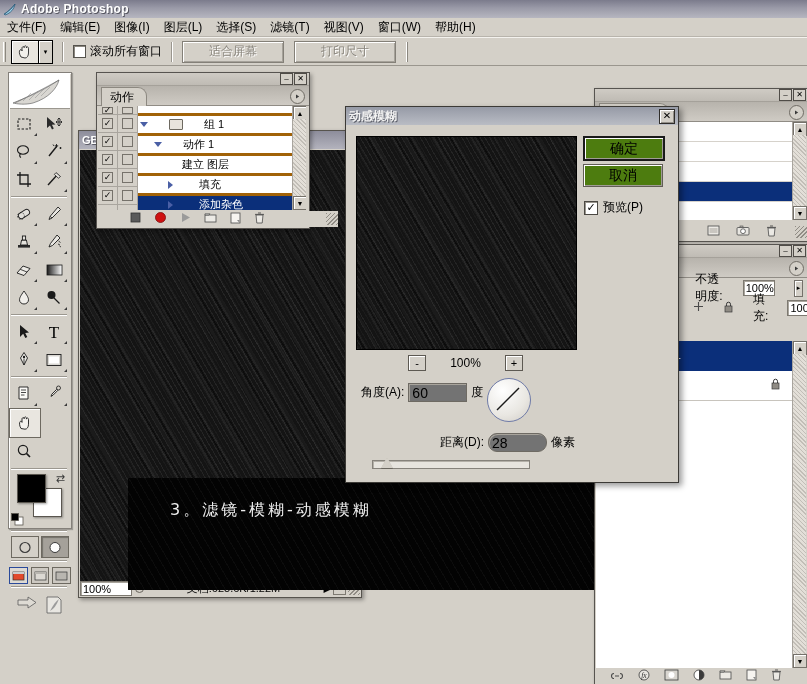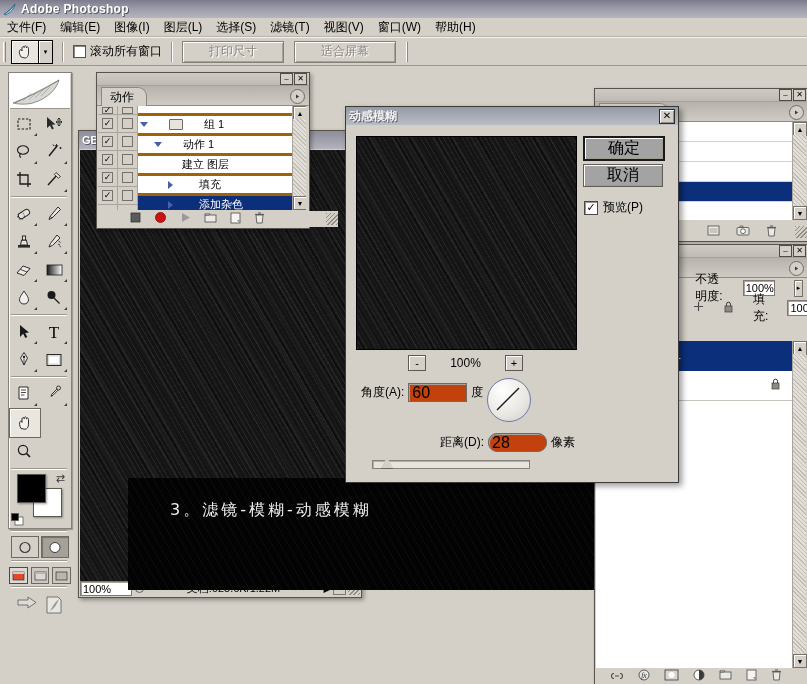--- a/index.html
+++ b/index.html
@@ -268,32 +268,32 @@
     border:1px solid #000;background:#161616;overflow:hidden;
   }
   .dlg-zoomrow{position:absolute;left:10px;top:248px;width:219px;
     display:flex;align-items:center;justify-content:center;gap:24px;}
   .zbtn{width:16px;height:14px;border:1px solid #5d5952;background:#d4d0c8;
     box-shadow:inset 1px 1px 0 #fff;display:flex;align-items:center;justify-content:center;
     font-size:11px;line-height:10px;}
   .zpct{font-size:12px;}
   .dlg-btn{
     position:absolute;width:78px;height:21px;
-    display:flex;align-items:center;justify-content:center;font-size:16px;
-    background:#a3a3a3;border:1px solid #615d56;
+    display:flex;align-items:center;justify-content:center;font-size:14px;
+    background:#4d7c0f;border:1px solid #615d56;
     box-shadow:inset 1px 1px 0 #fff,inset -1px -1px 0 #a09c94;
   }
   .dlg-btn.primary{border:2px solid #1a1a1a;}
   .dlg-prevrow{position:absolute;left:240px;top:196px;display:flex;align-items:center;gap:5px;}
   .dlg-chk{width:12px;height:12px;border:1px solid #4b4843;background:#fff;
     box-shadow:inset 1px 1px 0 #9a968e;display:flex;align-items:center;justify-content:center;
     font-size:11px;line-height:9px;}
   .fld-row{position:absolute;display:flex;align-items:center;gap:4px;font-size:12px;}
-  .textbox{height:17px;background:#c2410c;border:1px solid #6e6a63;
-    box-shadow:inset 1px 1px 0 #a8a49c;font-size:16px;padding-left:3px;display:flex;align-items:center;}
+  .textbox{height:17px;background:#737373;border:1px solid #6e6a63;
+    box-shadow:inset 1px 1px 0 #a8a49c;font-size:14px;padding-left:3px;display:flex;align-items:center;}
   .dial{
     position:absolute;left:487px;top:378px;width:42px;height:42px;border-radius:50%;
     background:radial-gradient(circle at 35% 28%,#ffffff 0%,#e9e7e2 60%,#cfcbc4 100%);
     border:1px solid #6f7ba8;
   }
   .slider-track{
     position:absolute;left:372px;top:460px;width:156px;height:7px;background:#e7e4de;
     border:1px solid #86827b;box-shadow:inset 1px 1px 0 #b4b0a8;
   }
   .slider-thumb{
@@ -338,22 +338,22 @@
                  L8.2 4.2 C8.2 3.2 9 2.6 9.7 2.9 C10.2 3.1 10.4 3.6 10.4 4.2 L10.4 5
                  C10.4 4.2 11.2 3.7 11.8 4 C12.3 4.2 12.5 4.7 12.5 5.3 L12.5 10
                  C12.5 13 11 15 9 15 Z" fill="#f2f0eb" stroke="#2a2a2a" stroke-width=".9"></path>
       </svg>
     </div>
     <div class="tool-dd">▾</div>
     <div class="ob-sep"></div>
     <div class="ob-check"></div>
     <div class="ob-label">滚动所有窗口</div>
     <div class="ob-sep"></div>
+    <div class="ob-btn">适合屏幕</div>
     <div class="ob-btn">打印尺寸</div>
-    <div class="ob-btn">适合屏幕</div>
     <div class="grip2"></div>
   </div>
 
   <div class="toolbox">
     <div class="tb-header">
       <svg width="58" height="30" viewBox="0 0 58 30">
         <path d="M2 27 C14 22 30 16 48 4 C46 12 38 22 22 27 C14 29 6 28 2 27 Z" fill="#d9d7d2" stroke="#6a6a6a" stroke-width=".7"></path>
         <path d="M4 27 C18 20 34 12 48 4" stroke="#6a6a6a" stroke-width=".6" fill="none"></path>
         <path d="M12 25 L20 17 M18 24 L27 15 M24 22 L33 13 M30 20 L39 11" stroke="#8d8d8d" stroke-width=".5"></path>
       </svg>

